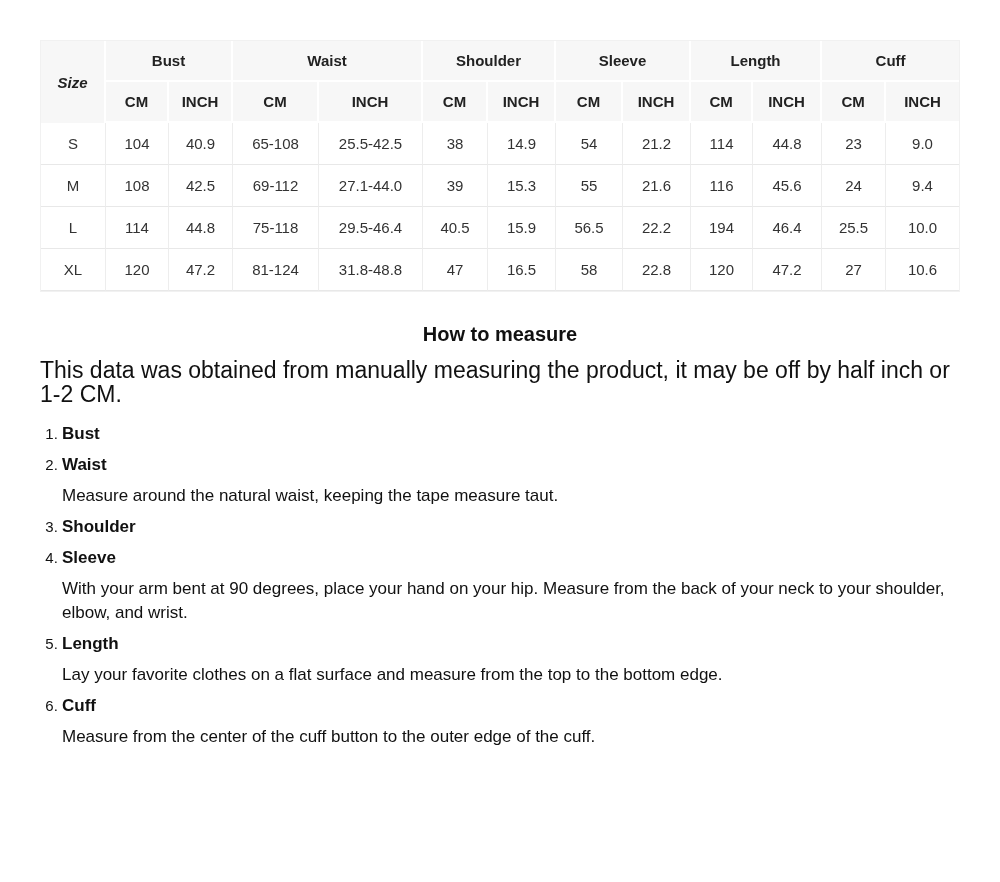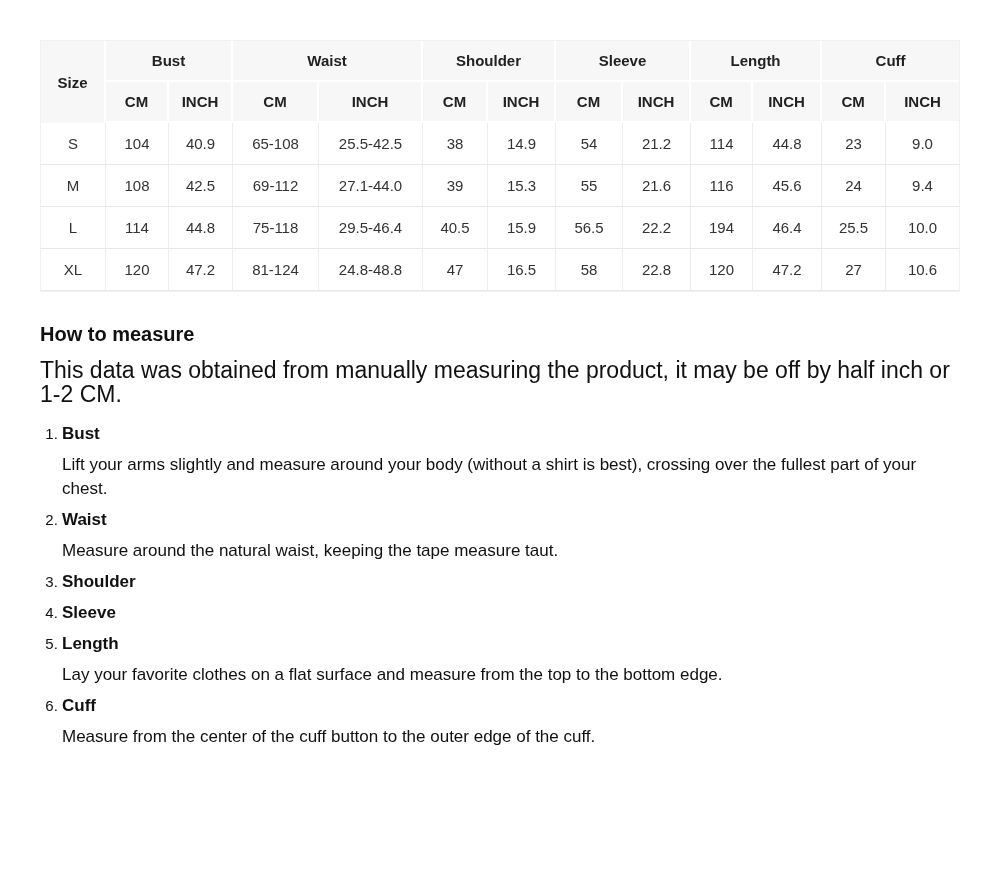--- a/index.html
+++ b/index.html
@@ -26,36 +26,36 @@
   }
   table.size-table th{
     background:var(--header-bg);
     font-weight:bold;font-size:15px;color:var(--text);
     text-align:center;vertical-align:middle;
     height:41px;padding:0 2px;
     border-right:2px solid #ffffff;
     border-bottom:2px solid #ffffff;
   }
   table.size-table thead tr th:last-child{border-right:none;}
-  table.size-table th.corner{border-bottom:none;}
+  table.size-table th.corner{border-bottom:none;font-style:italic;}
   table.size-table td{
     background:#ffffff;
     font-size:15px;color:var(--cell-text);
     text-align:center;vertical-align:middle;
     height:42px;padding:0 2px;
     border-right:1px solid var(--border-light);
     border-bottom:1px solid var(--border);
   }
   table.size-table tbody tr td:last-child{border-right:none;}
 
   
   .measure{width:920px;}
   .measure h2{
     font-size:20px;line-height:24px;color:#111111;
-    margin:30px 0 12px 0;font-weight:bold;
+    margin:30px 0 12px 0;font-weight:bold;text-align:center;
   }
   .measure p.intro{
     font-size:23px;line-height:24px;color:#111111;
     margin:0 0 16px 0;
   }
   ol.steps{margin:0;padding:0 0 0 22px;}
   ol.steps li{
     margin:0 0 7px 0;padding:0;
     font-size:15px;color:#111111;
   }
@@ -159,39 +159,39 @@
           <td>194</td>
           <td>46.4</td>
           <td>25.5</td>
           <td>10.0</td>
         </tr>
         <tr>
           <td>XL</td>
           <td>120</td>
           <td>47.2</td>
           <td>81-124</td>
-          <td>24.8-48.8</td>
+          <td>31.8-48.8</td>
           <td>47</td>
           <td>16.5</td>
           <td>58</td>
           <td>22.8</td>
           <td>120</td>
           <td>47.2</td>
           <td>27</td>
           <td>10.6</td>
         </tr>
       </tbody>
   </table>
 
   <div class="measure">
     <h2>How to measure</h2>
     <p class="intro">This data was obtained from manually measuring the product, it may be off by half inch or 1-2 CM.</p>
     <ol class="steps">
-        <li><span class="term">Bust</span><p class="desc">Lift your arms slightly and measure around your body (without a shirt is best), crossing over the fullest part of your chest.</p></li>
+        <li><span class="term">Bust</span></li>
         <li><span class="term">Waist</span><p class="desc">Measure around the natural waist, keeping the tape measure taut.</p></li>
         <li><span class="term">Shoulder</span></li>
-        <li><span class="term">Sleeve</span></li>
+        <li><span class="term">Sleeve</span><p class="desc">With your arm bent at 90 degrees, place your hand on your hip. Measure from the back of your neck to your shoulder, elbow, and wrist.</p></li>
         <li><span class="term">Length</span><p class="desc">Lay your favorite clothes on a flat surface and measure from the top to the bottom edge.</p></li>
         <li><span class="term">Cuff</span><p class="desc">Measure from the center of the cuff button to the outer edge of the cuff.</p></li>
       </ol>
   </div>
 
 </div>
 
 </body></html>

